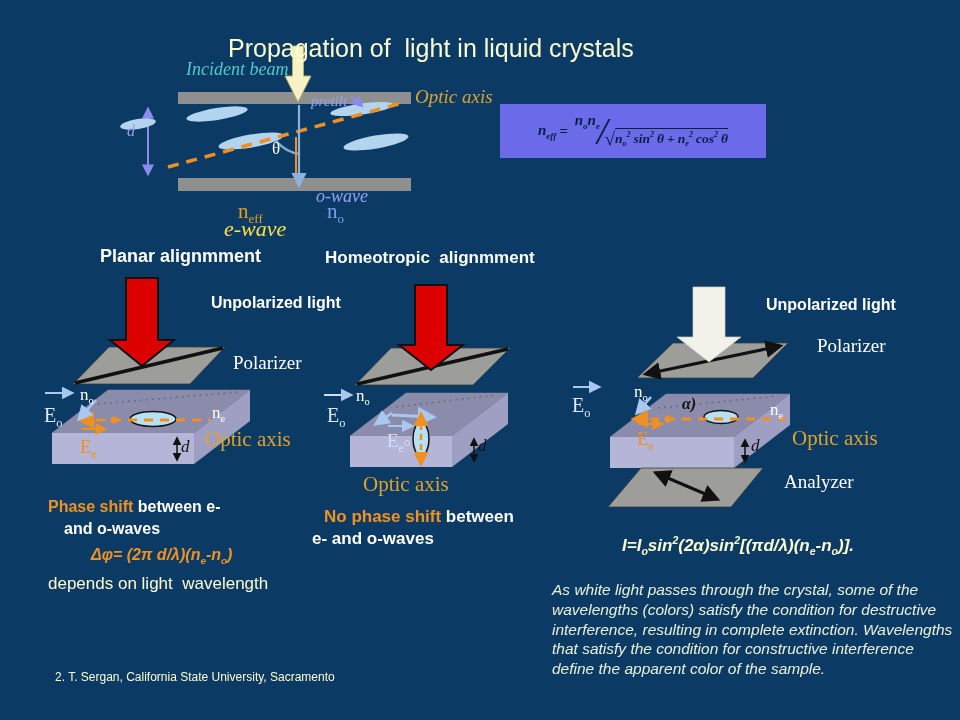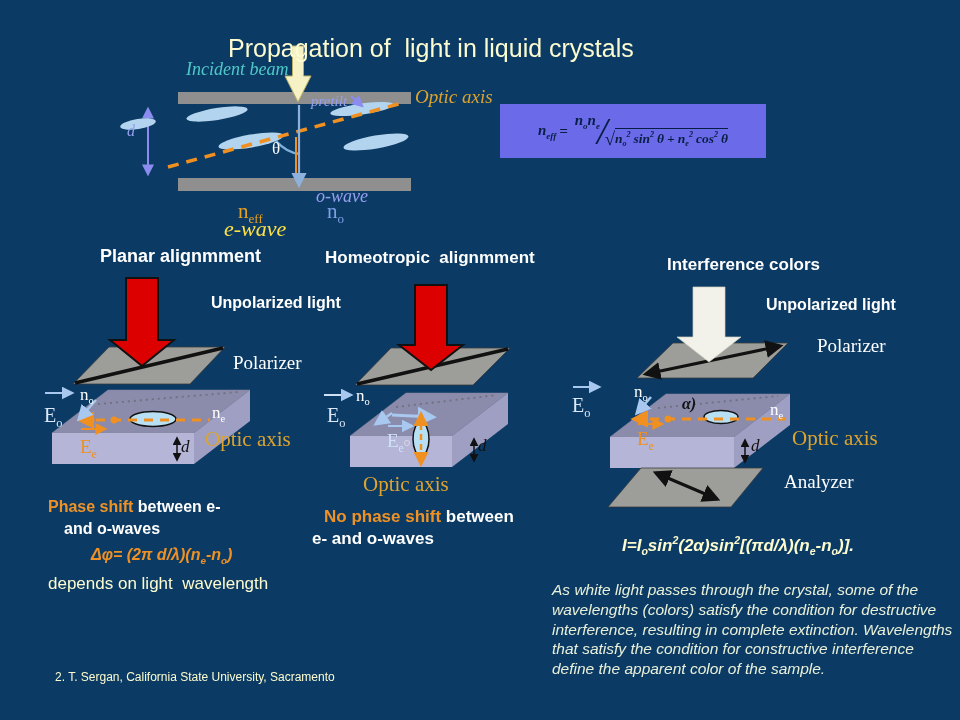--- a/index.html
+++ b/index.html
@@ -155,21 +155,20 @@
   <span class="fb-num"><span>n</span><sub>o</sub><span>n</span><sub>e</sub></span>
   <span class="fb-slash">/</span>
   <span class="fb-rad">
     <span class="fb-sqrt">√</span>
         <span class="fb-radicand"><span>n</span><sub>o</sub><sup>2</sup><span class="sp"></span><span>sin</span><sup>2</sup><span class="sp"></span><span>θ</span><span class="sp"></span><span>+</span><span class="sp"></span><span>n</span><sub>e</sub><sup>2</sup><span class="sp"></span><span>cos</span><sup>2</sup><span class="sp"></span><span>θ</span></span>
   </span>
 </div>
 
 <div class="t sans b white" style="left:100px;top:246px;font-size:18px;">Planar alignmment</div>
 <div class="t sans b white" style="left:325px;top:248px;font-size:17px;">Homeotropic  alignmment</div>
-<div class="t sans b white" style="left:667px;top:255px;font-size:17px;">Interference colors</div>
 <div class="t sans b white" style="left:211px;top:294px;font-size:16px;">Unpolarized light</div>
 <div class="t sans b white" style="left:766px;top:296px;font-size:16px;">Unpolarized light</div>
 <div class="t serif white" style="left:233px;top:352px;font-size:19px;">Polarizer</div>
 <div class="t serif white" style="left:817px;top:335px;font-size:19px;">Polarizer</div>
 <div class="t serif white" style="left:784px;top:471px;font-size:19px;">Analyzer</div>
 
 <div class="t serif" style="left:44px;top:404px;font-size:20px;color:#dce8f8;"><span>E</span><sub>o</sub></div>
 <div class="t serif white" style="left:80px;top:385px;font-size:17px;"><span>n</span><sub>o</sub></div>
 <div class="t serif white" style="left:212px;top:403px;font-size:17px;"><span>n</span><sub>e</sub></div>
 <div class="t serif orange" style="left:80px;top:436px;font-size:19px;"><span>E</span><sub>e</sub></div>

